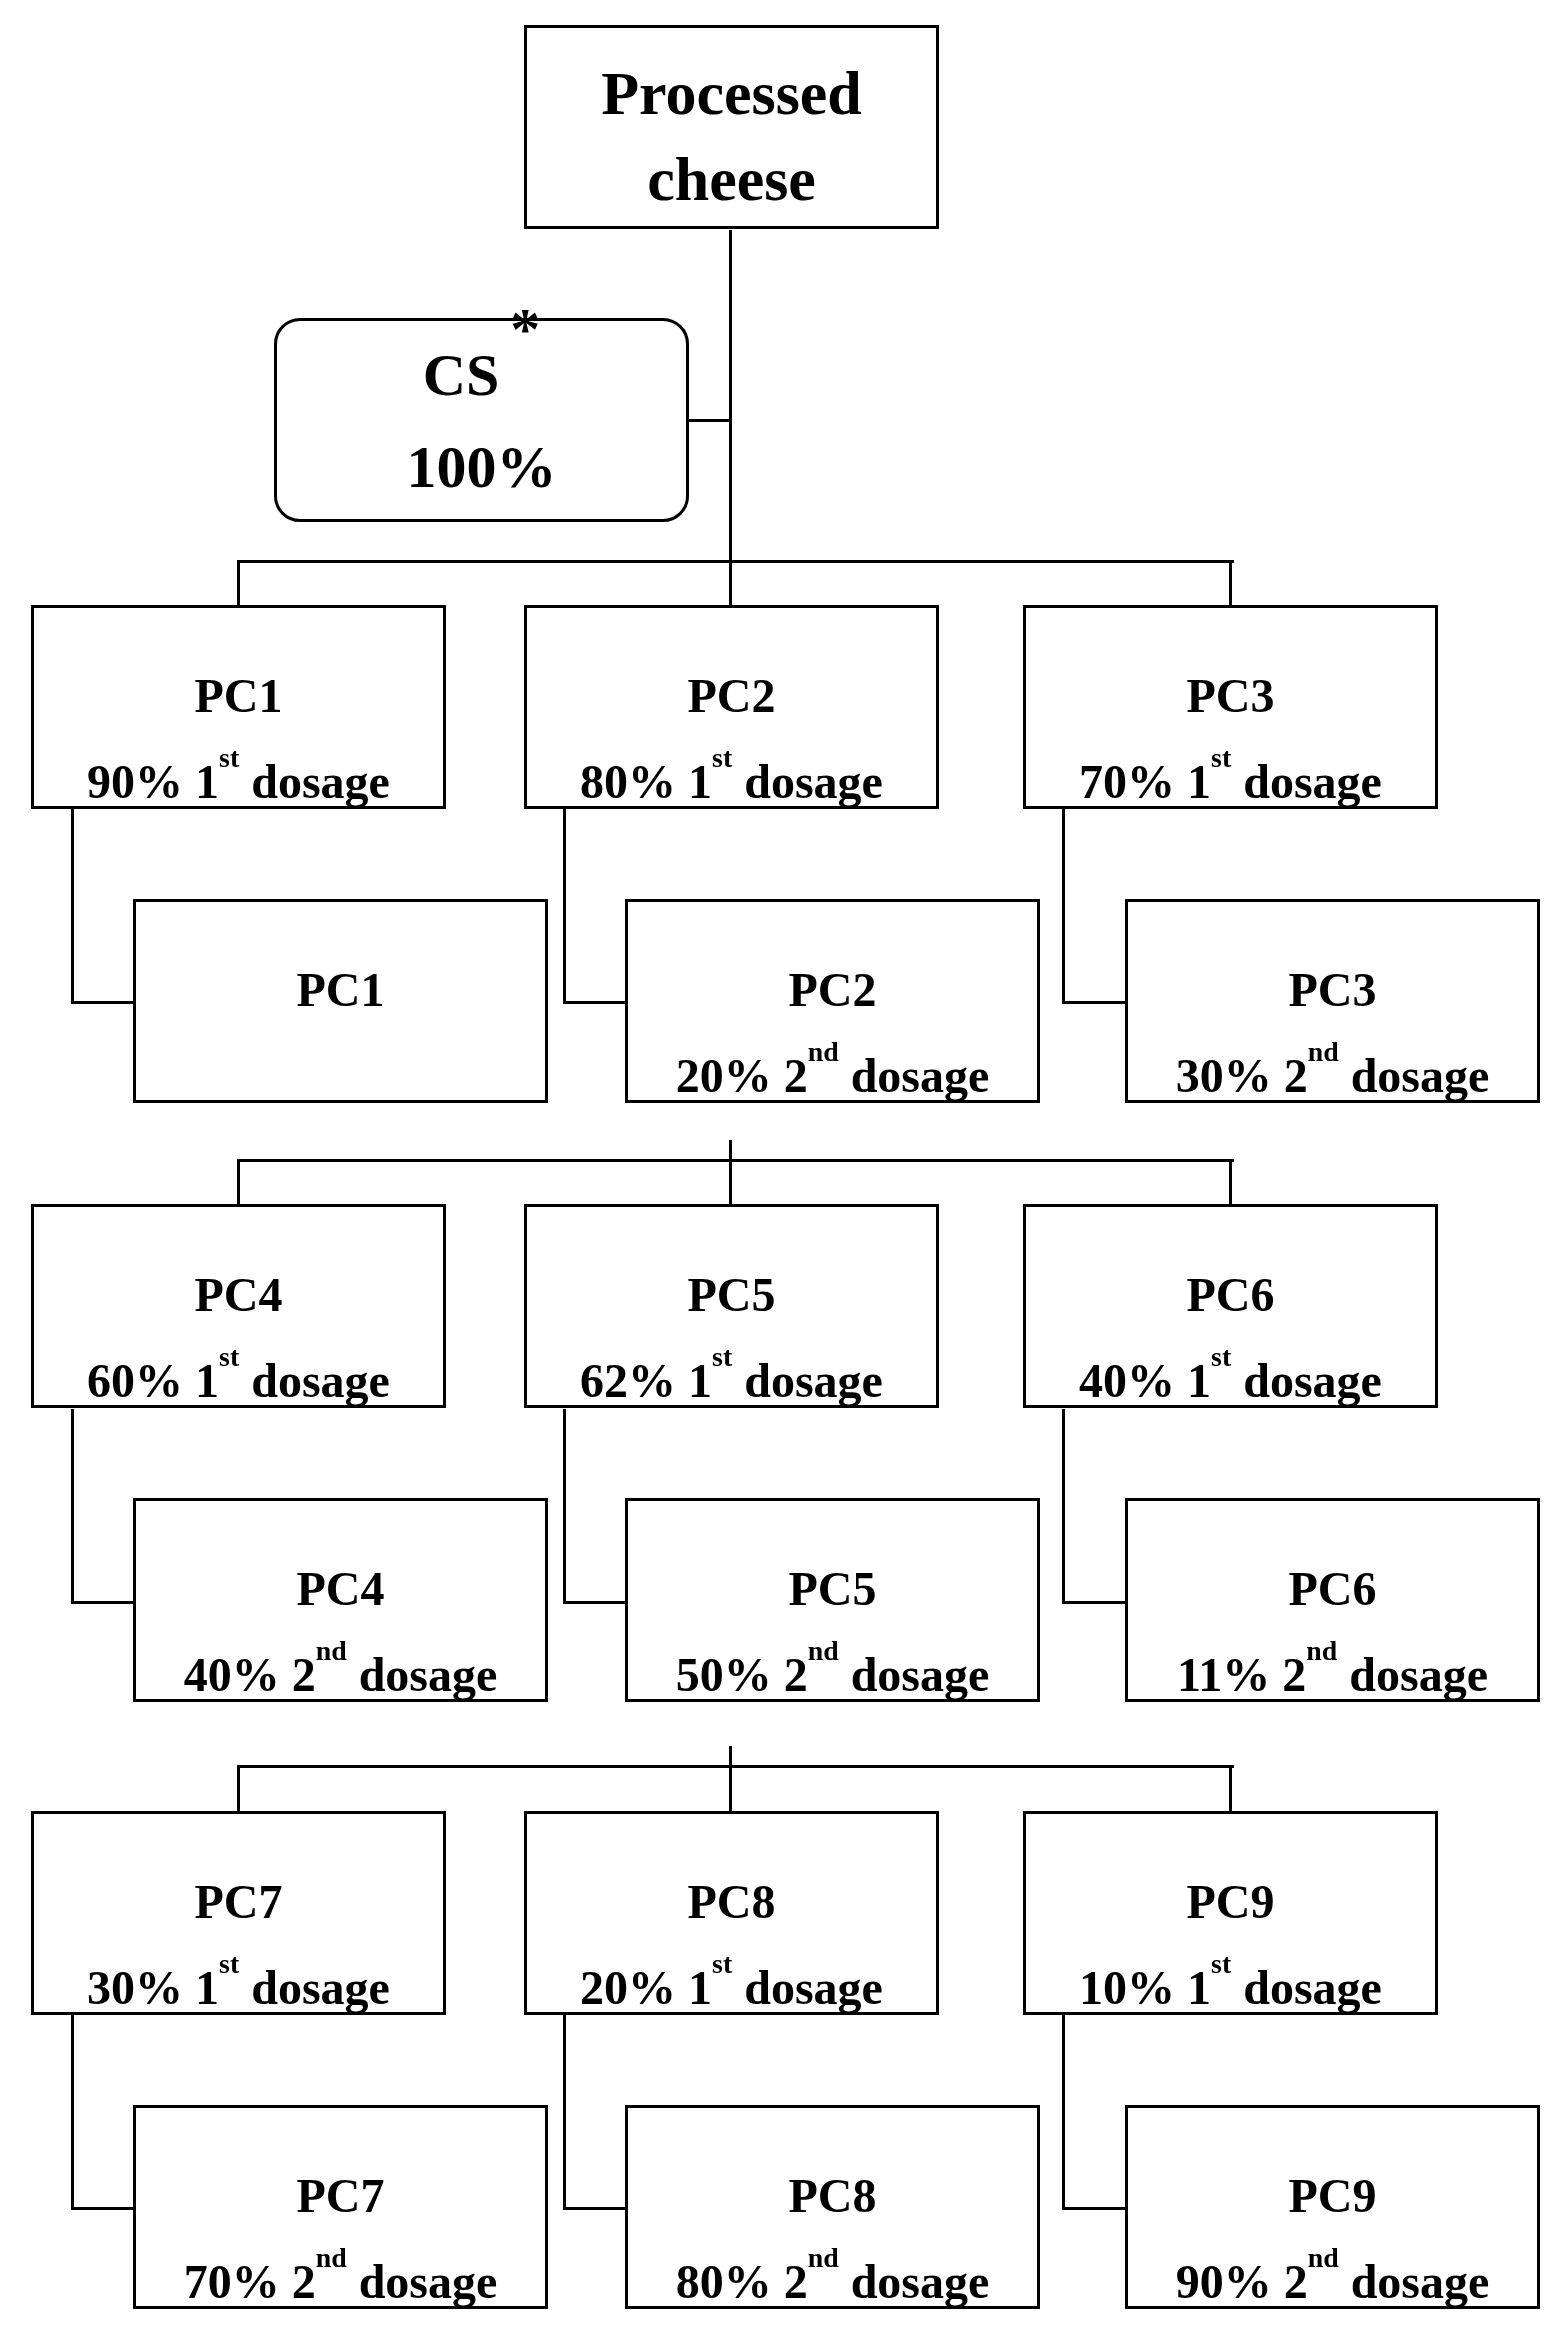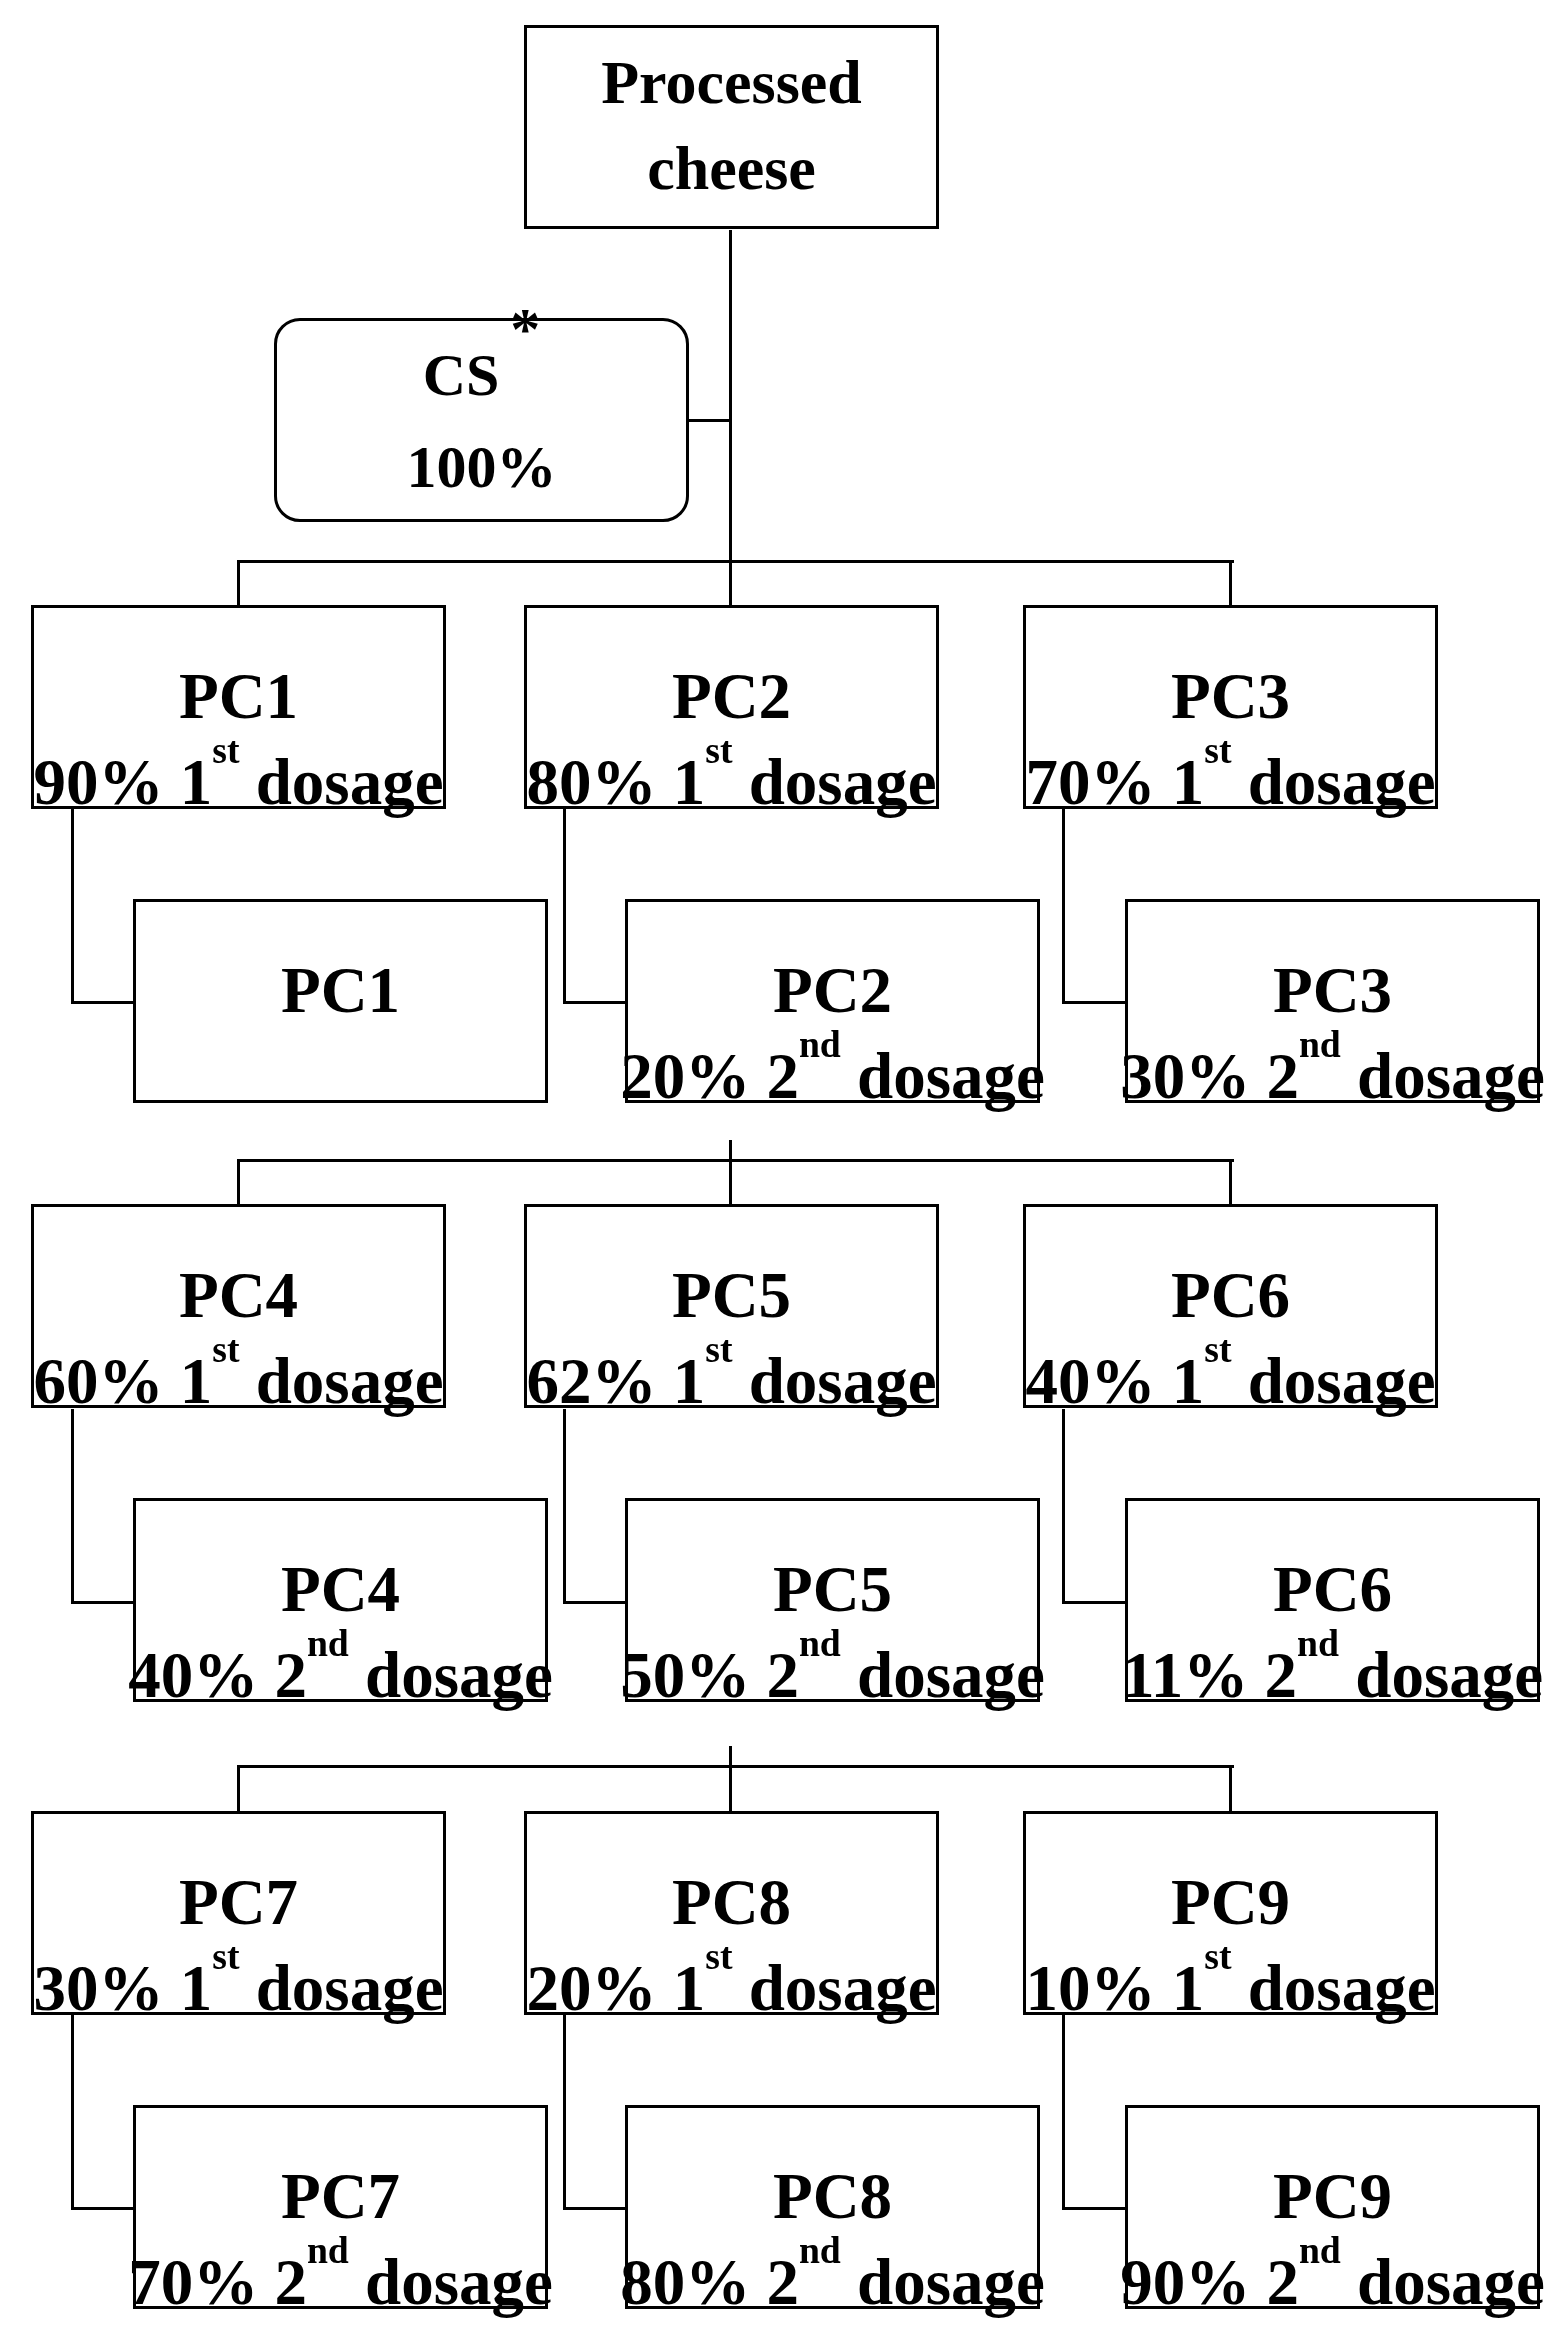--- a/index.html
+++ b/index.html
@@ -15,23 +15,23 @@
   .box{
     position:absolute;
     width:415px;height:204px;
     border:3.4px solid #000000;
     box-sizing:border-box;
     background:#ffffff;
     text-align:center;
     display:flex;flex-direction:column;align-items:center;justify-content:flex-start;
   }
   .box .bline{white-space:nowrap;}
-  .pc{font-size:65px;padding-top:45px;}
+  .pc{font-size:48px;padding-top:45px;}
   .pc .bline{line-height:86px;height:86px;}
-  .rootbox{font-size:62px;padding-top:11px;}
+  .rootbox{font-size:62px;padding-top:22px;}
   .rootbox .bline{line-height:86px;height:86px;}
   .csbox{font-size:60px;padding-top:8px;}
   .csbox .bline{line-height:92px;height:92px;}
   sup.ord{
     font-size:0.58em;
     position:relative;top:-0.5em;
     line-height:0;
   }
   sup.ast{
     font-size:1.0em;

